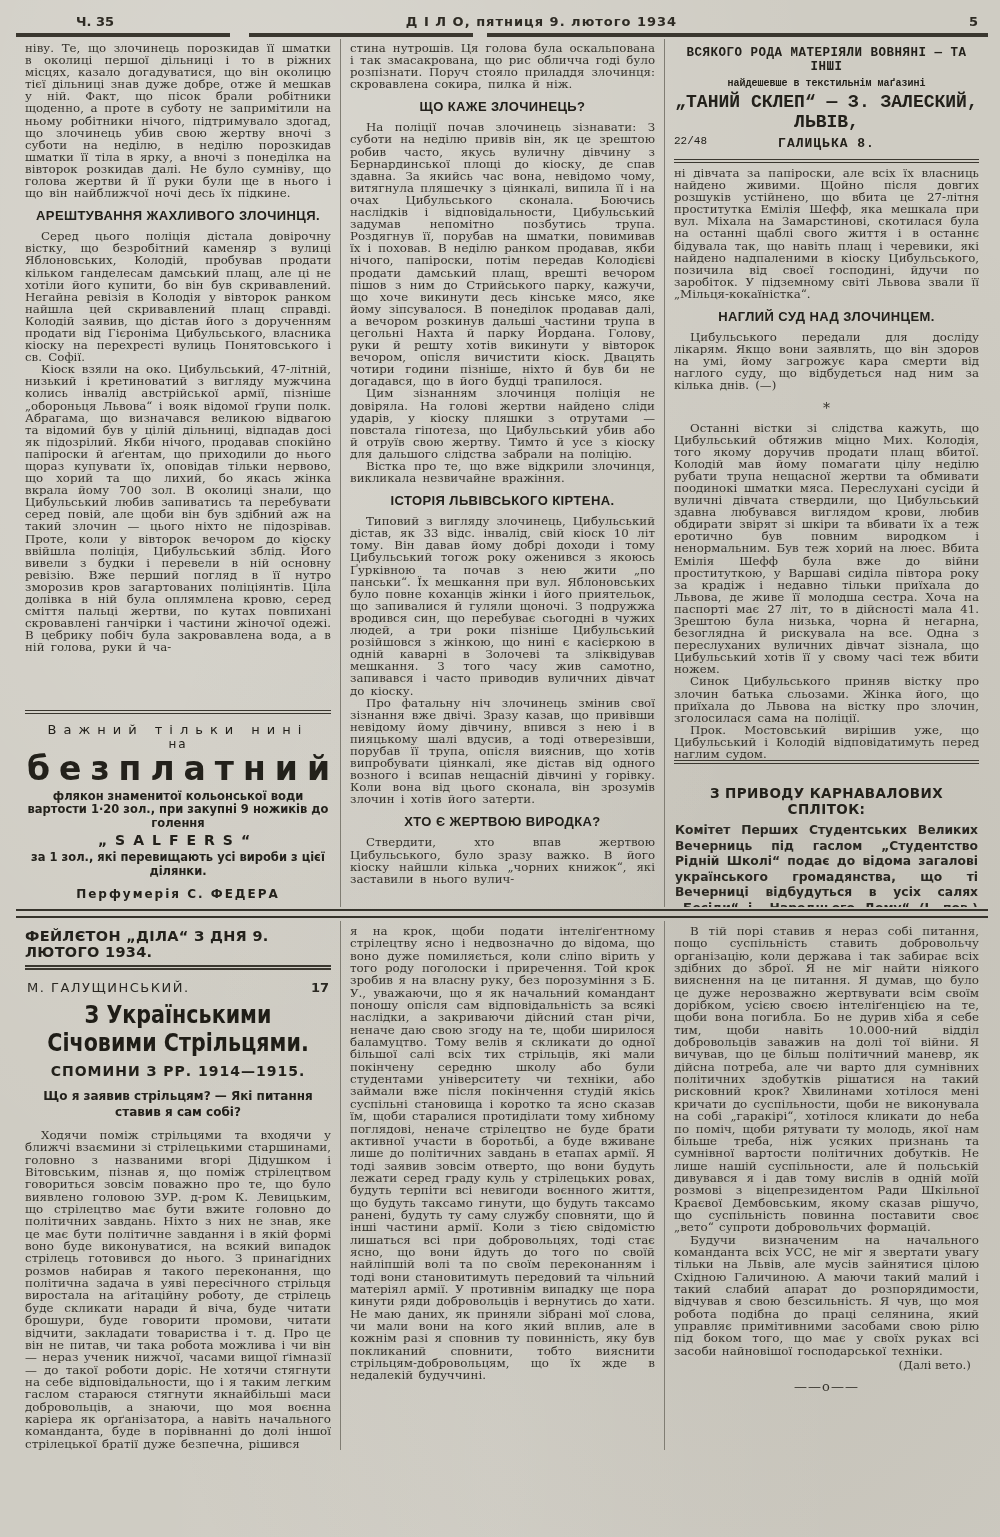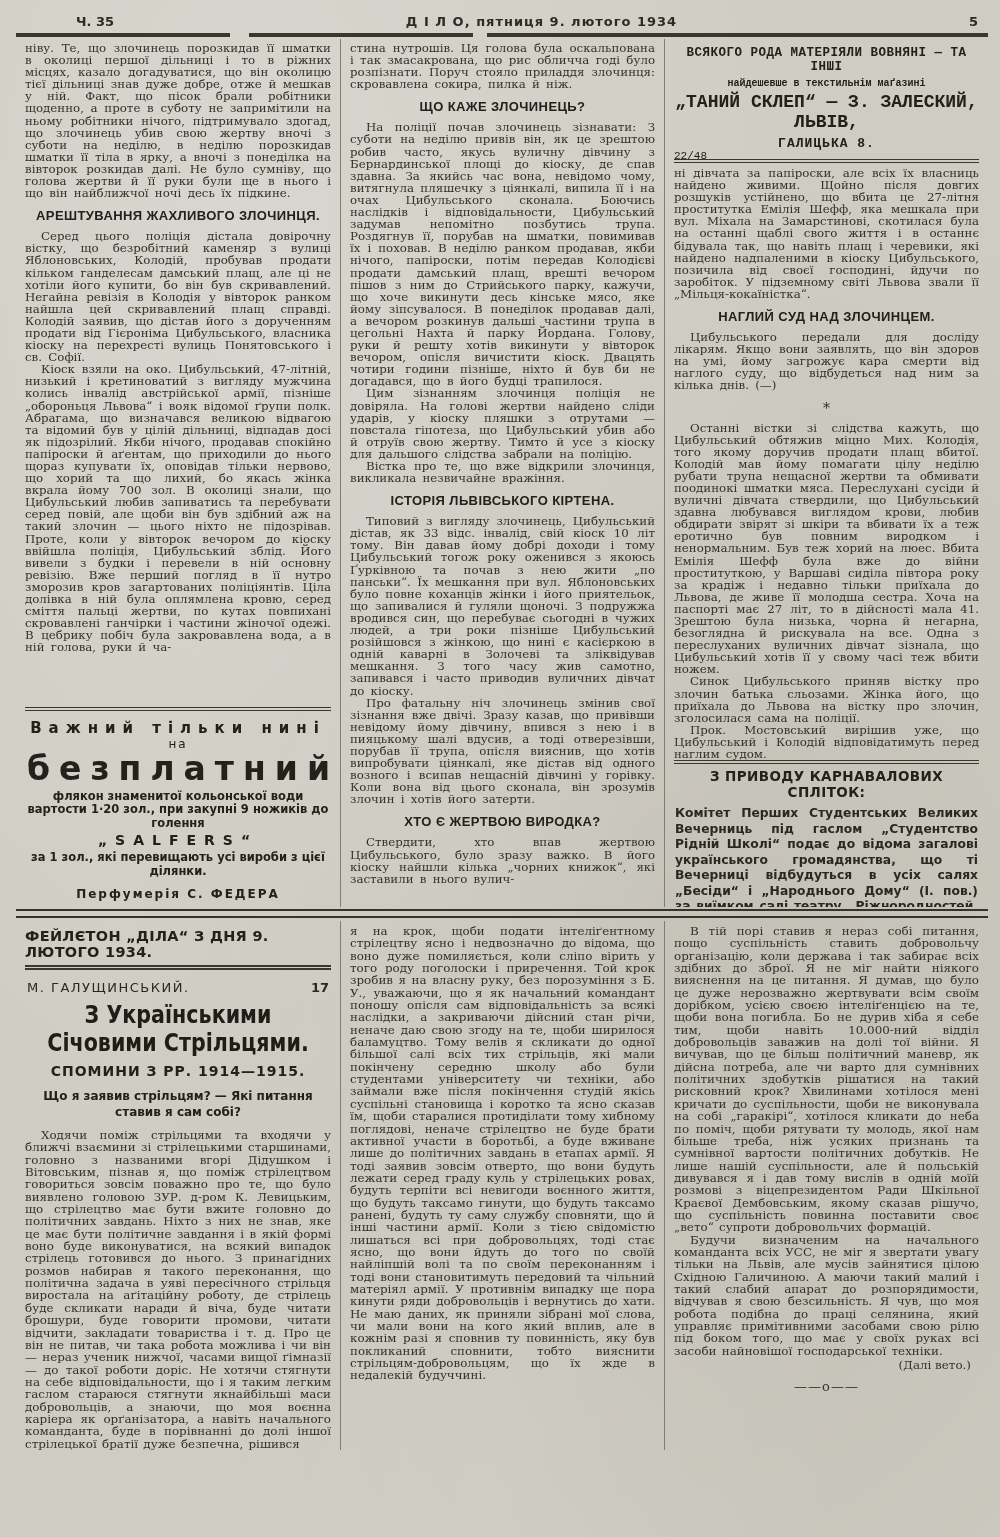--- a/index.html
+++ b/index.html
@@ -25,39 +25,39 @@
   .tcol{width:326px;box-sizing:border-box;padding:3px 9px 0;overflow:hidden;display:flex;flex-direction:column;}
   .tcol + .tcol{border-left:1px solid #807d73;}
   .body-p{margin:0;text-align:justify;text-indent:16px;font-size:11.8px;line-height:12.1px;word-spacing:2.5px;}
   .no-ind{text-indent:0;}
   .subhead{font-family:Liberation Sans, sans-serif;font-weight:bold;font-size:13px;
     text-align:center;margin:9px 0 7px;color:#23211b;letter-spacing:.4px;}
   .star{text-align:center;font-size:14px;margin:8px 0 6px;}
   
   .ad-bon{margin-top:auto;border-top:4px double #3a372f;text-align:center;
     font-family:"DejaVu Sans", sans-serif;color:#23211b;padding:8px 2px 6px;}
-  .bon-kicker{font-weight:bold;font-size:15px;letter-spacing:7px;}
+  .bon-kicker{font-weight:normal;font-size:13px;letter-spacing:7px;}
   .bon-word1{font-weight:bold;font-size:52px;line-height:54px;letter-spacing:26px;padding-left:26px;}
   .bon-word2{font-weight:normal;font-size:12px;letter-spacing:2px;}
   .bon-word3{font-weight:bold;font-size:33px;line-height:36px;letter-spacing:9px;}
   .bon-line{font-weight:bold;font-size:11.5px;line-height:13.5px;margin-top:3px;}
   .bon-brand{font-weight:bold;font-size:14px;letter-spacing:8px;margin-top:2px;}
   .bon-firm{font-weight:bold;font-size:12px;letter-spacing:2px;margin-top:9px;}
   
   .ad-sklep{text-align:center;font-family:Liberation Mono, monospace;color:#23211b;
     padding:4px 0 7px;border-bottom:4px double #3a372f;margin-bottom:4px;}
   .sklep-l1{font-weight:bold;font-size:12.5px;letter-spacing:.5px;}
   .sklep-l2{font-weight:bold;font-size:10px;margin-top:4px;}
   .sklep-l3{font-weight:bold;font-size:18px;margin-top:3px;}
   .sklep-row{position:relative;margin-top:2px;}
-  .sklep-code{position:absolute;left:0;top:16px;font-size:11px;font-weight:normal;}
+  .sklep-code{position:absolute;left:0;top:1px;font-size:11px;font-weight:normal;}
   .sklep-l4{font-weight:bold;font-size:13px;letter-spacing:1px;}
   
   .notice{margin-top:auto;border-top:4px double #3a372f;border-bottom:4px double #3a372f;
-    padding:4px 1px 9px;}
+    padding:21px 1px 9px;}
   .notice-h{font-family:"DejaVu Sans", sans-serif;font-weight:bold;font-size:13.5px;
     text-align:center;margin:0 0 6px;letter-spacing:.4px;color:#23211b;}
   .notice-b{margin:0;font-family:"DejaVu Sans", sans-serif;font-weight:bold;font-size:12.3px;
     line-height:15.5px;text-align:justify;word-spacing:1px;color:#2a2822;}
   
   .big-rule{height:5px;border-top:2px solid #35332b;border-bottom:2px solid #35332b;margin:2px 0 3px;}
   
   .feuilleton{display:flex;flex:1;overflow:hidden;}
   .fcol{width:326px;box-sizing:border-box;padding:4px 9px 0;overflow:hidden;display:flex;flex-direction:column;}
   .fcol + .fcol{border-left:1px solid #807d73;}

